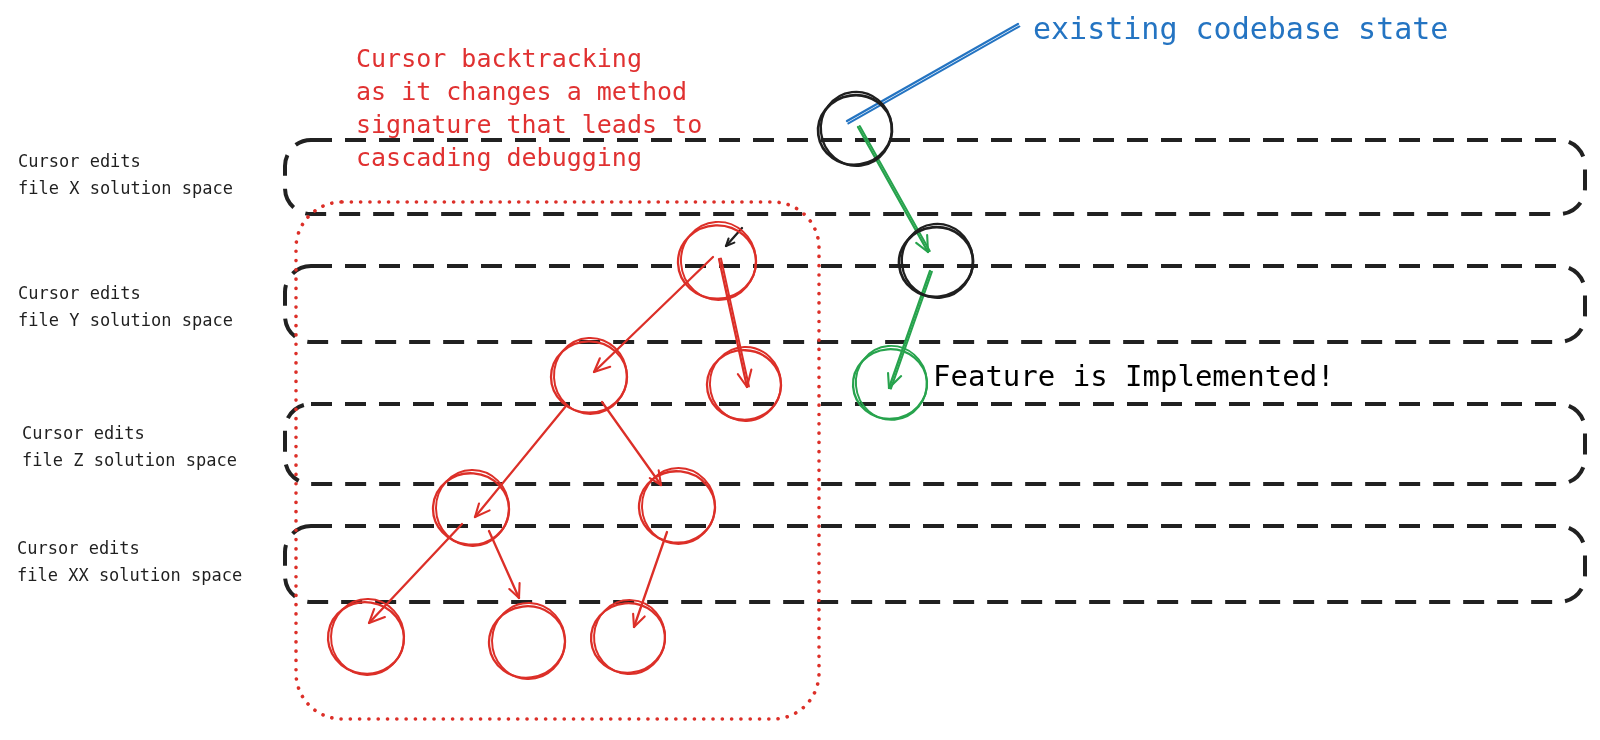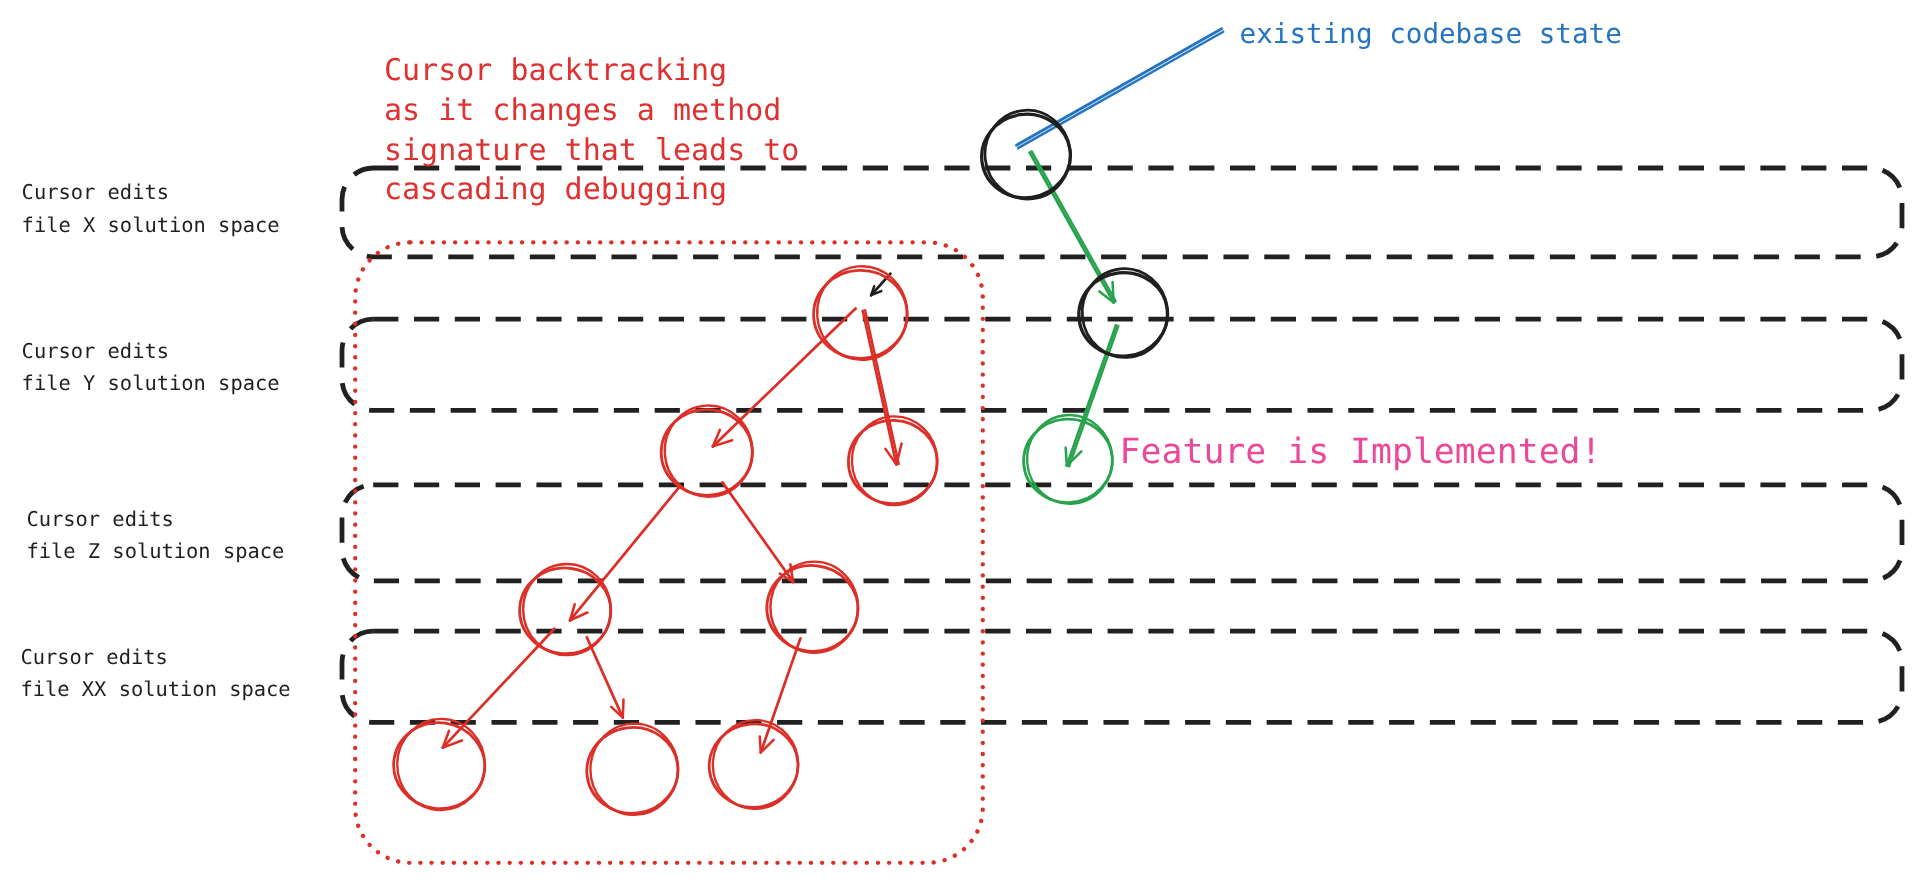--- a/index.html
+++ b/index.html
@@ -5,21 +5,21 @@
   html,body{margin:0;padding:0;background:#ffffff;}
   body{
     width:1600px;height:740px;position:relative;overflow:hidden;
     font-family:"DejaVu Sans Mono","Liberation Mono",monospace;
   }
   #stage{position:absolute;left:0;top:0;width:1600px;height:740px;}
   svg#diagram{position:absolute;left:0;top:0;}
   .txt{position:absolute;white-space:pre-line;letter-spacing:0;}
   .red-note{font-size:25px;line-height:33px;font-weight:500;}
   .row-label{font-size:17px;line-height:27px;font-weight:500;}
-  .blue-label{font-size:23px;line-height:30px;font-weight:500;text-align:center;}
+  .blue-label{font-size:30px;line-height:30px;font-weight:500;text-align:center;}
   .green-label{font-size:29px;line-height:36px;font-weight:500;}
 </style>
 </head>
 <body>
 
 <div id="stage">
   <svg id="diagram" width="1600" height="740" viewBox="0 0 1600 740">
       <rect x="285" y="140" width="1300" height="74" rx="26" fill="none" stroke="#212121" stroke-width="4" stroke-dasharray="21 13"></rect>
       <rect x="285" y="266" width="1300" height="76" rx="26" fill="none" stroke="#212121" stroke-width="4" stroke-dasharray="21 13"></rect>
       <rect x="285" y="404" width="1300" height="80" rx="26" fill="none" stroke="#212121" stroke-width="4" stroke-dasharray="21 13"></rect>
@@ -121,28 +121,28 @@
       <g>
         <ellipse cx="527" cy="642" rx="38" ry="35.72" fill="none" stroke="#dc2f28" stroke-width="2.3" transform="rotate(-7 527 642)"></ellipse>
         <ellipse cx="528.5" cy="641" rx="36.48" ry="38" fill="none" stroke="#dc2f28" stroke-width="1.9549999999999998" transform="rotate(2 527 642)"></ellipse>
       </g>
       <g>
         <ellipse cx="628" cy="638" rx="37" ry="34.78" fill="none" stroke="#dc2f28" stroke-width="2.3" transform="rotate(-5 628 638)"></ellipse>
         <ellipse cx="629.5" cy="637" rx="35.519999999999996" ry="37" fill="none" stroke="#dc2f28" stroke-width="1.9549999999999998" transform="rotate(3 628 638)"></ellipse>
       </g>
     </svg>
 
-  <div class="txt red-note" style="left: 320px; top: 42px; color: rgb(224, 49, 49);">Cursor backtracking
+  <div class="txt red-note" style="left: 356px; top: 42px; color: rgb(224, 49, 49);">Cursor backtracking
 as it changes a method
 signature that leads to
 cascading debugging</div>
 
   <div class="txt blue-label" style="left: 1033px; top: 14px; color: rgb(36, 116, 194);">existing codebase state</div>
 
-  <div class="txt green-label" style="left: 933px; top: 358px; color: #ec4899;">Feature is Implemented!</div>
+  <div class="txt green-label" style="left: 933px; top: 358px; color: #000000;">Feature is Implemented!</div>
 
   <div class="txt row-label" style="left: 18px; top: 148px; color: rgb(31, 31, 31);">Cursor edits
 file X solution space</div>
   <div class="txt row-label" style="left: 18px; top: 280px; color: rgb(31, 31, 31);">Cursor edits
 file Y solution space</div>
   <div class="txt row-label" style="left: 22px; top: 420px; color: rgb(31, 31, 31);">Cursor edits
 file Z solution space</div>
   <div class="txt row-label" style="left: 17px; top: 535px; color: rgb(31, 31, 31);">Cursor edits
 file XX solution space</div>
 </div>

